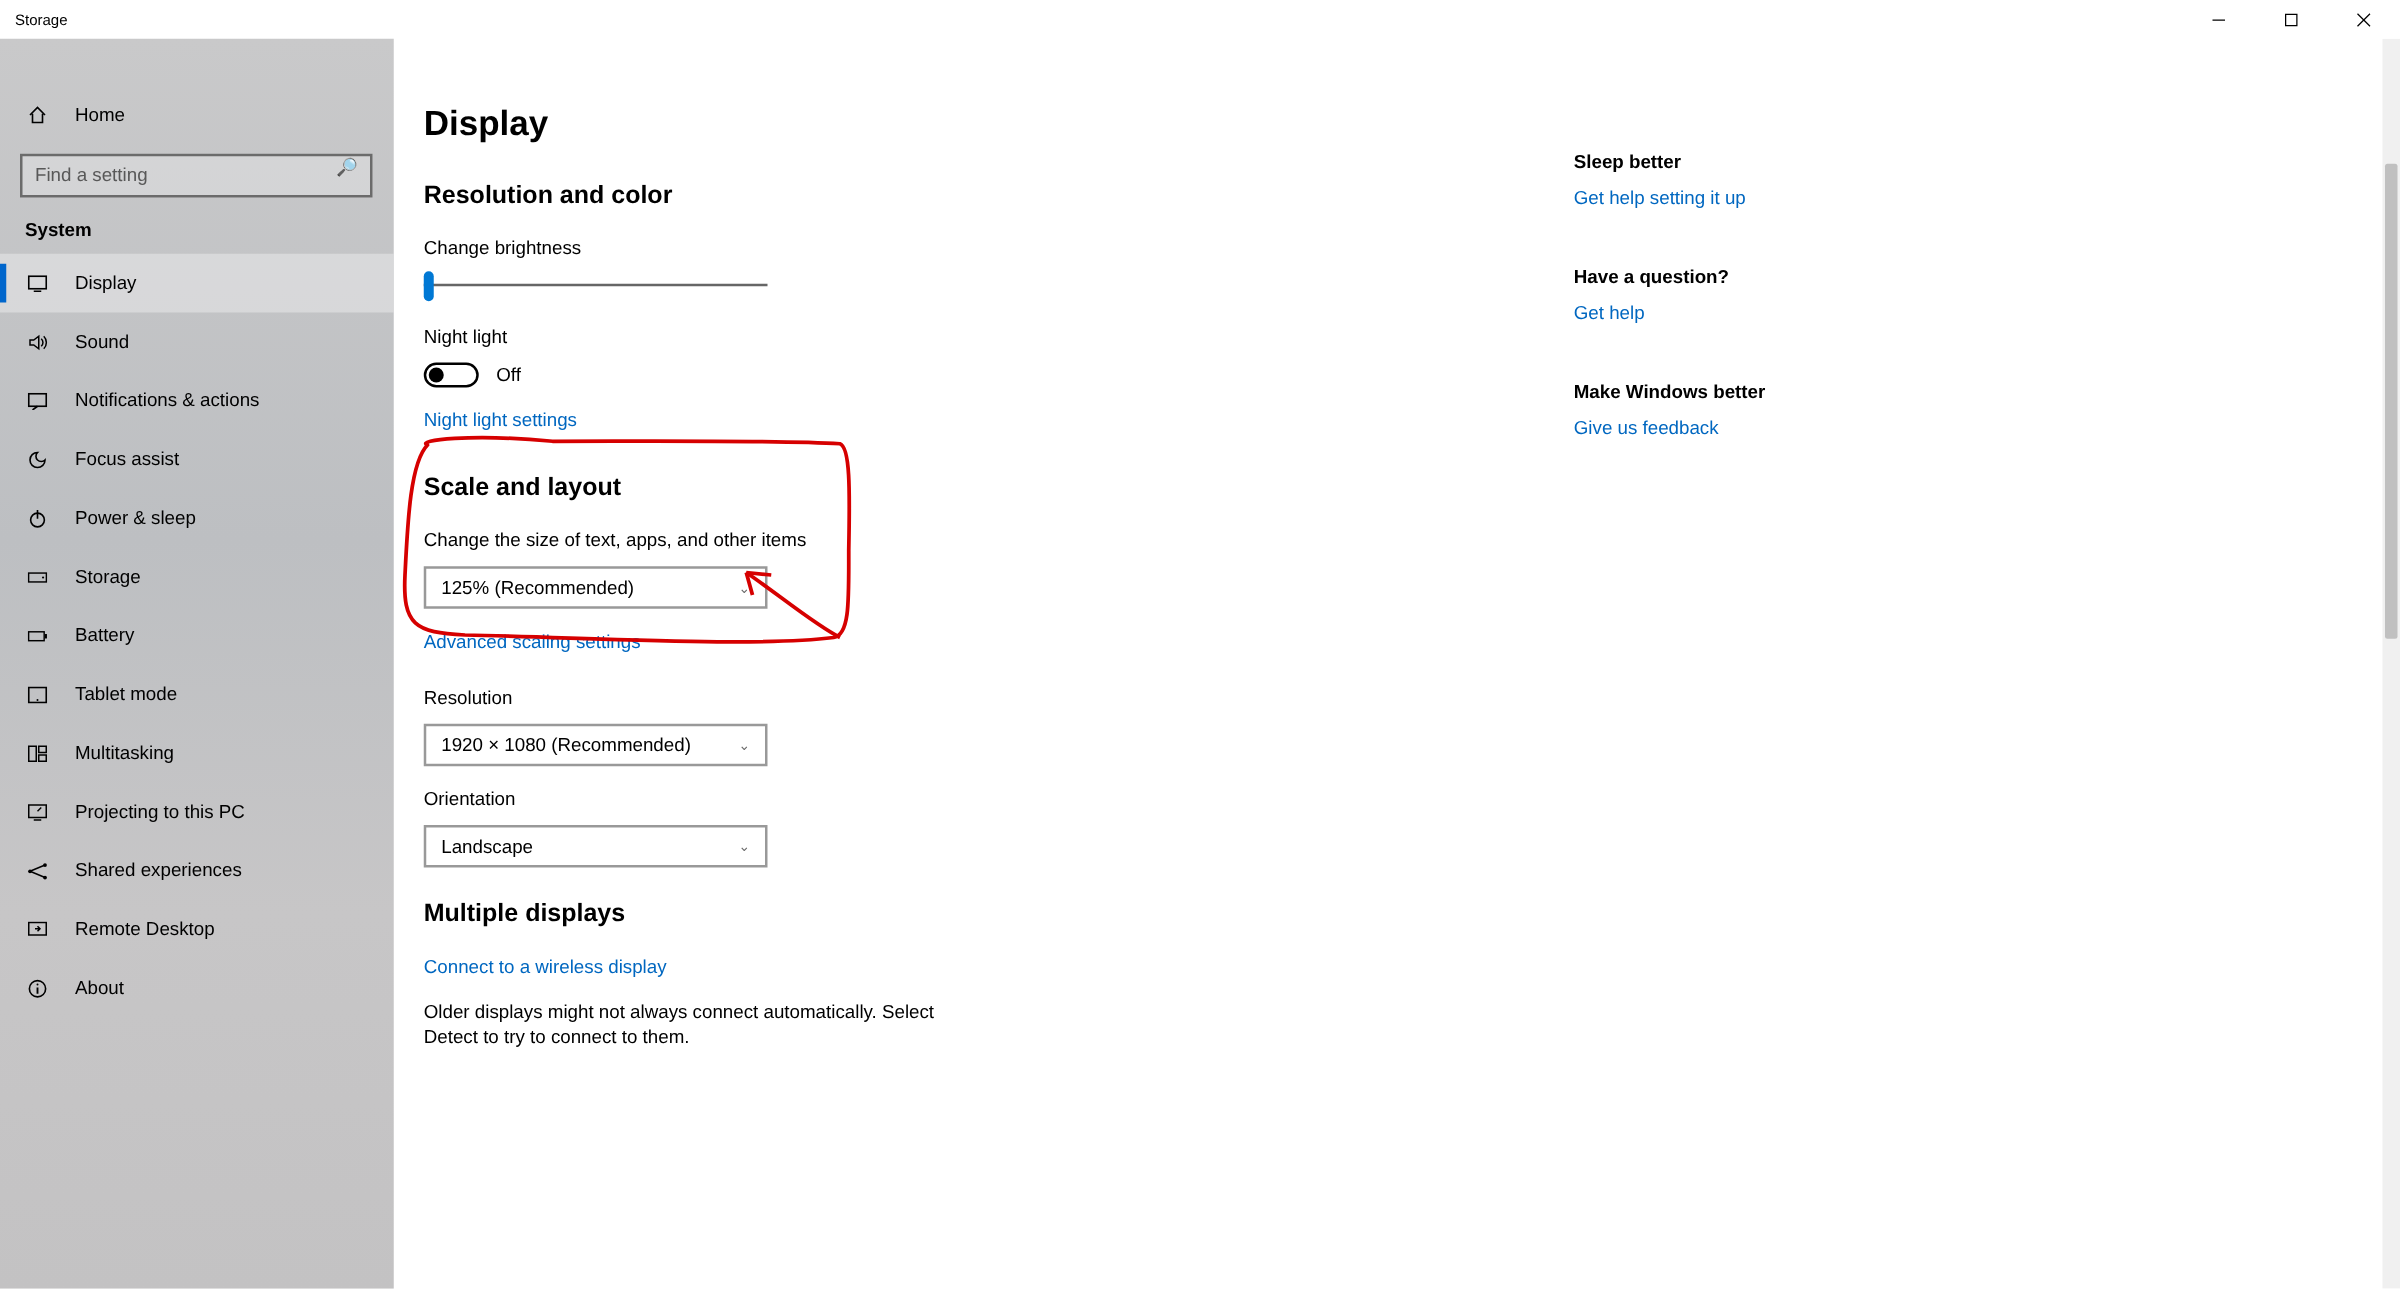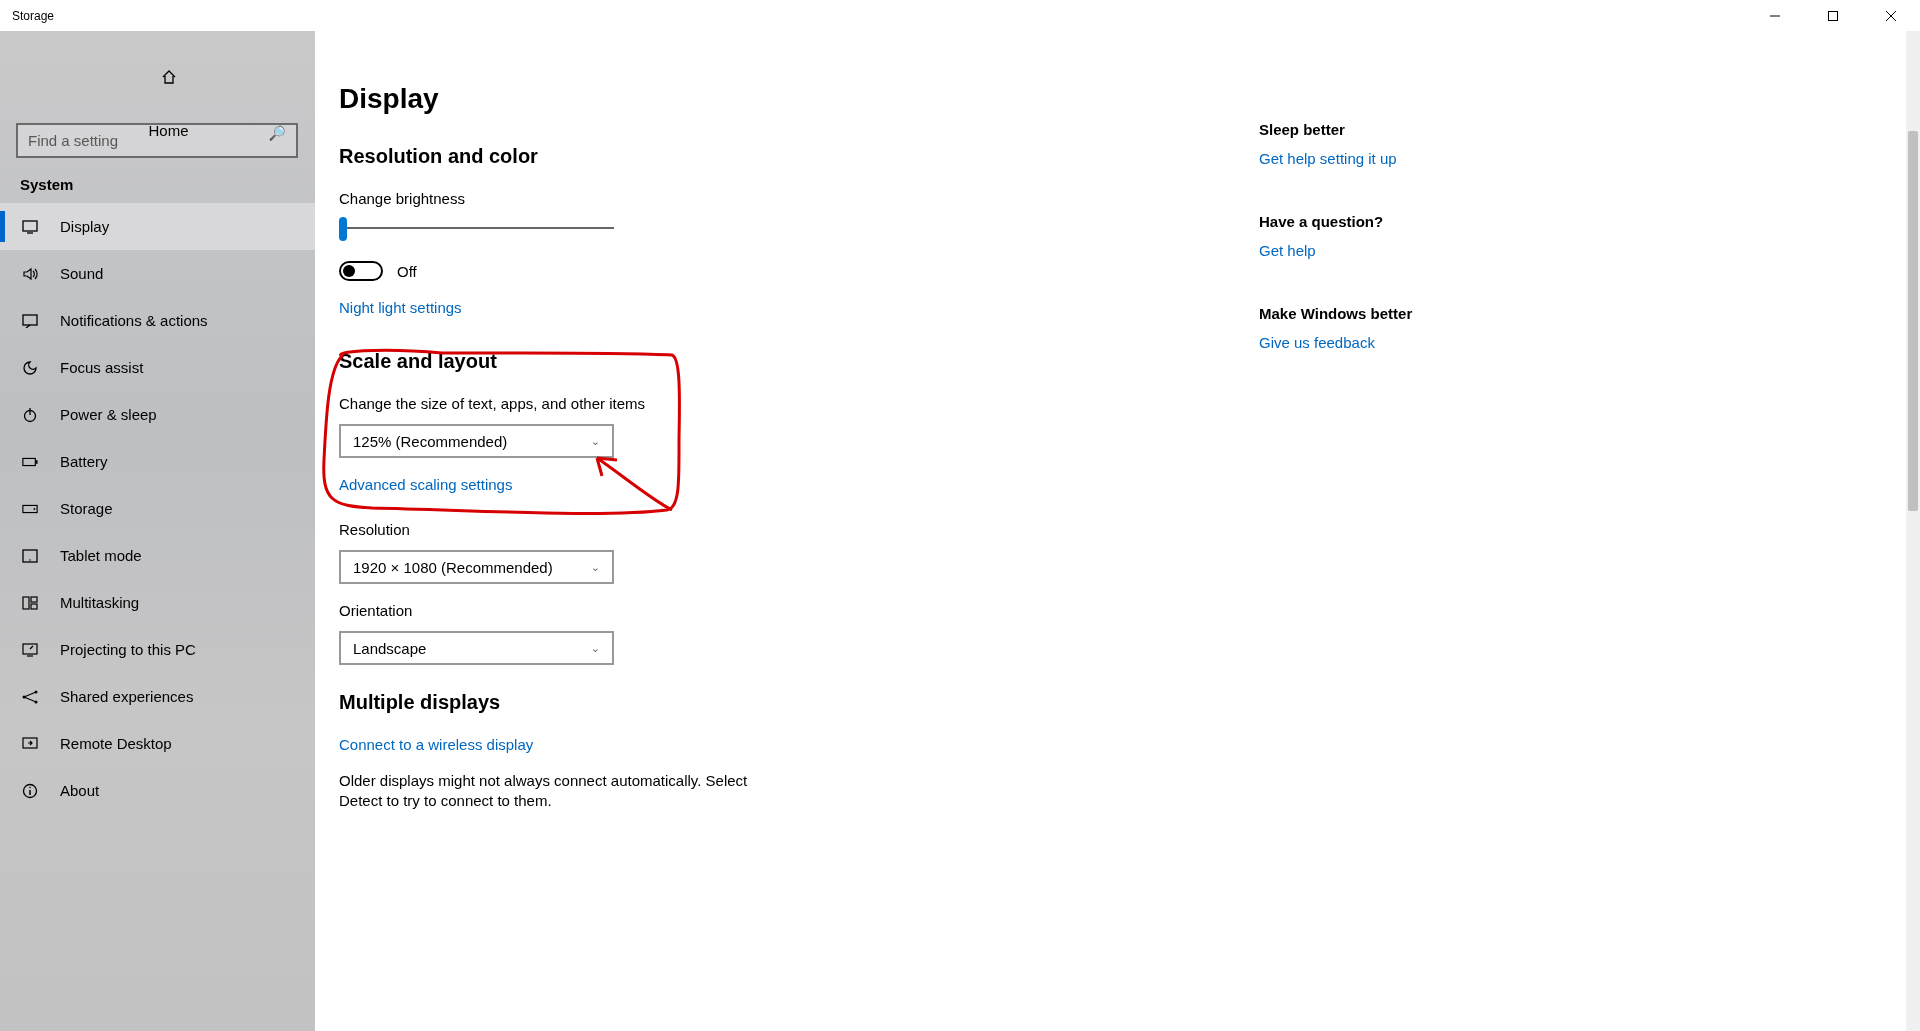--- a/index.html
+++ b/index.html
@@ -52,23 +52,22 @@
     background: linear-gradient(180deg, #c9c9ca, #bdbfc2 40%, #c7c6c7 70%, #c3c2c3);
     padding-top: 38px;
     overflow: hidden;
     position: relative;
   }
   .home-row {
     display: flex;
     align-items: center;
     height: 46px;
     padding-left: 22px;
-    gap: 37px;
+    gap: 22px;
     color: #000;
-    flex-direction: column;
   }
   .home-row .icon { width: 16px; display:flex; justify-content:center; }
   .home-row .label { font-size: 15px; color: #000; }
 
   .search-wrap { padding: 8px 16px 18px 16px; }
   .search {
     width: 282px;
     height: 35px;
     border: 2px solid #6b6b6b;
     background: rgba(255,255,255,0.25);
@@ -303,35 +302,35 @@
       <span class="icon">
           <svg width="16" height="16" viewBox="0 0 16 16">
             <circle cx="8" cy="9" r="5.5" fill="none" stroke="#000" stroke-width="1.3"></circle>
             <line x1="8" y1="1" x2="8" y2="8" stroke="#000" stroke-width="1.3"></line>
           </svg>
         </span>
       <span>Power &amp; sleep</span>
     </div>
     <div class="nav-item">
       <span class="icon">
+          <svg width="18" height="10" viewBox="0 0 18 10">
+            <rect x="1" y="1" width="16" height="8" fill="none" stroke="#000" stroke-width="1.3"></rect>
+            <circle cx="14" cy="5" r="1" fill="#000"></circle>
+          </svg>
+        </span>
+      <span>Storage</span>
+    </div>
+    <div class="nav-item">
+      <span class="icon">
           <svg width="18" height="12" viewBox="0 0 18 12">
             <rect x="1" y="2" width="14" height="8" fill="none" stroke="#000" stroke-width="1.3"></rect>
             <rect x="15.5" y="4" width="2" height="4" fill="#000"></rect>
           </svg>
         </span>
       <span>Battery</span>
-    </div>
-    <div class="nav-item">
-      <span class="icon">
-          <svg width="18" height="10" viewBox="0 0 18 10">
-            <rect x="1" y="1" width="16" height="8" fill="none" stroke="#000" stroke-width="1.3"></rect>
-            <circle cx="14" cy="5" r="1" fill="#000"></circle>
-          </svg>
-        </span>
-      <span>Storage</span>
     </div>
     <div class="nav-item">
       <span class="icon">
           <svg width="16" height="14" viewBox="0 0 16 14">
             <rect x="1" y="1" width="14" height="12" fill="none" stroke="#000" stroke-width="1.3"></rect>
             <circle cx="8" cy="11" r="0.8" fill="#000"></circle>
           </svg>
         </span>
       <span>Tablet mode</span>
     </div>
@@ -392,20 +391,21 @@
     <div class="content">
       <h1 class="page-title">Display</h1>
 
       <h2 class="sect">Resolution and color</h2>
       <span class="field-label">Change brightness</span>
       <div class="slider">
         <div class="track"></div>
         <div class="thumb"></div>
       </div>
 
+      <span class="field-label">Night light</span>
       <div class="toggle-row">
         <div class="toggle">
           <div class="knob"></div>
         </div>
         <span>Off</span>
       </div>
       <a class="link">Night light settings</a>
 
       <h2 class="sect" style="margin-top:28px">Scale and layout</h2>
       <span class="field-label">Change the size of text, apps, and other items</span>

